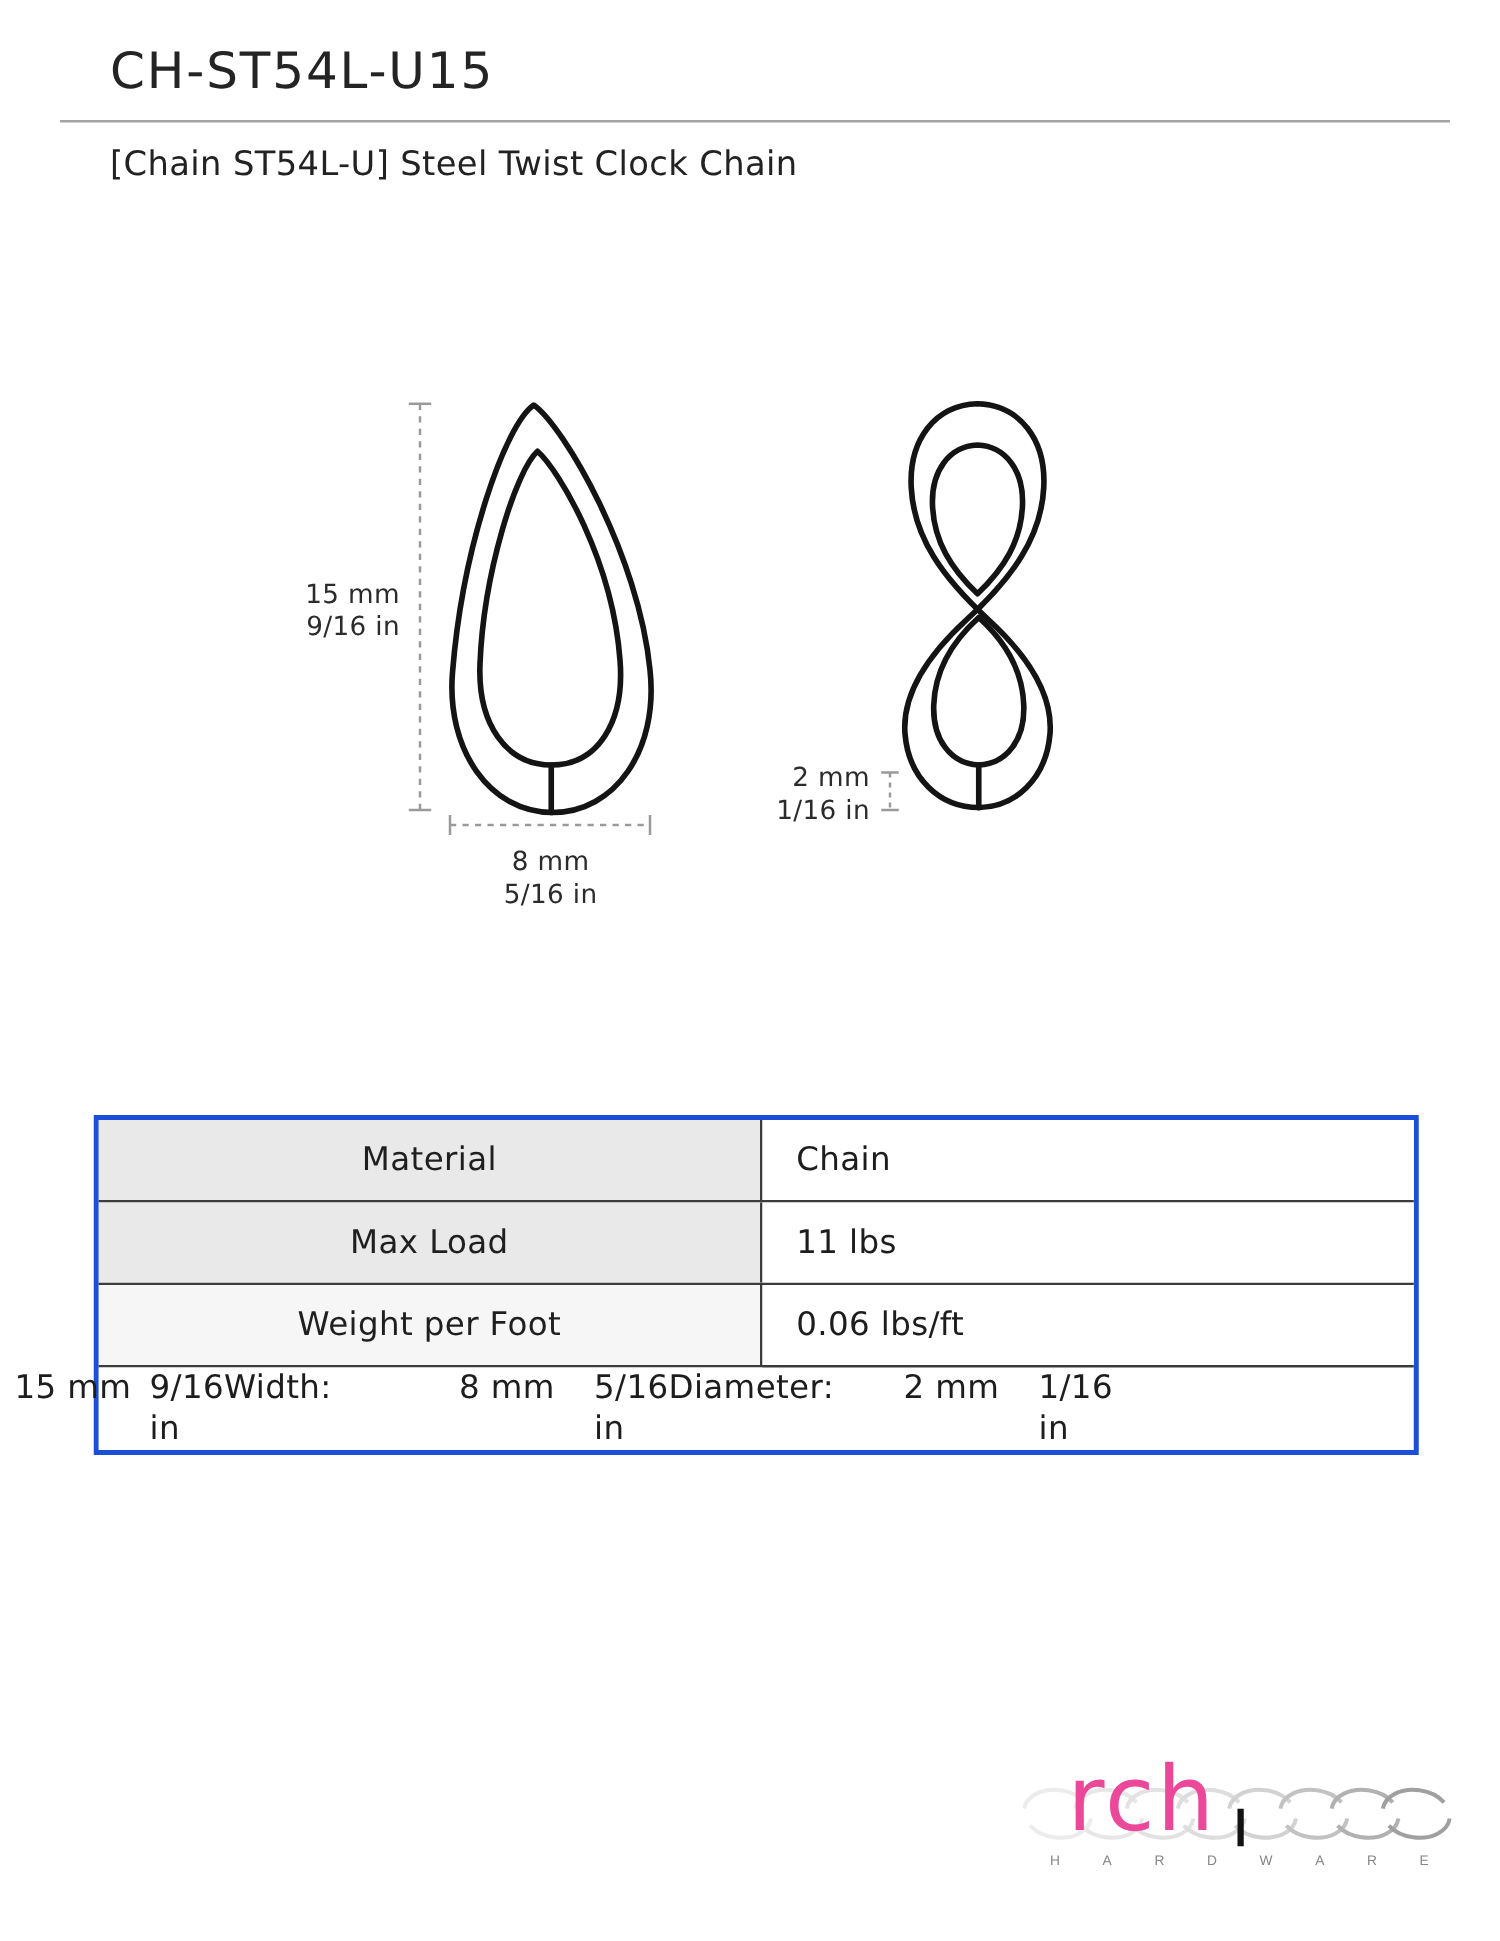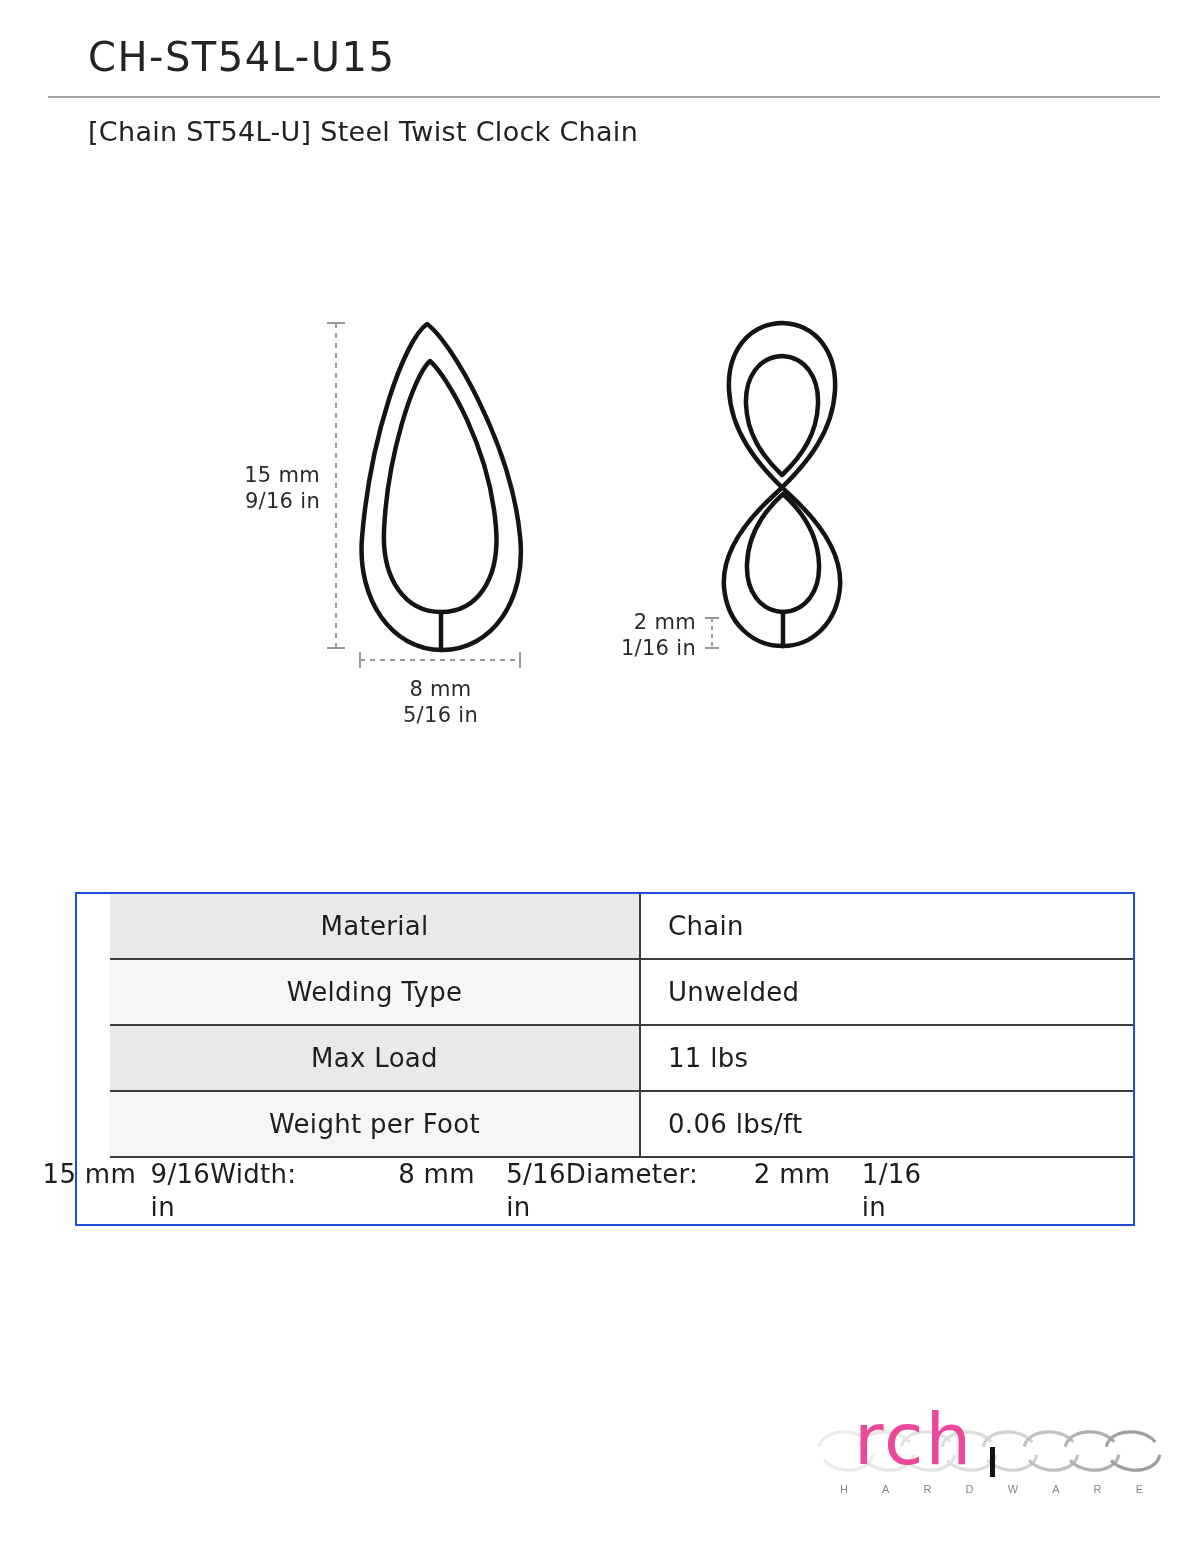--- a/index.html
+++ b/index.html
@@ -24,21 +24,21 @@
   .diagram-svg{position:absolute;left:280px;top:300px;width:600px;height:440px;}
   .dim-label{position:absolute;font-size:21px;line-height:26px;color:#2b2b2b;letter-spacing:0.3px;}
   .dim-label.right{text-align:right;}
   .dim-label.center{text-align:center;}
   .len-label{left:225px;top:462px;width:95px;}
   .wid-label{left:378px;top:676px;width:125px;}
   .dia-label{left:598px;top:609px;width:98px;}
   
   .spec-table{
     position:absolute;left:75px;top:892px;width:1060px;
-    border:2px solid #1d4ed8;box-sizing:border-box;padding-left:33px;
+    border:4px solid #1d4ed8;box-sizing:border-box;
   }
   .srow{display:grid;grid-template-columns:531px 1fr;border-top:2px solid #3c3c3c;}
   .srow:first-child{border-top:none;}
   .cell-label{
     height:64px;display:flex;align-items:center;justify-content:center;
     font-size:26px;color:#1f1f1f;border-right:2px solid #3c3c3c;letter-spacing:0.3px;
   }
   .srow.tall .cell-label{height:132px;}
   .shade-a{background:#e9e9e9;}
   .shade-b{background:#f6f6f6;}
@@ -115,24 +115,20 @@
     <div>2 mm</div>
     <div>1/16 in</div>
   </div>
 
   <div class="spec-table">
     <div class="srow">
       <div class="cell-label shade-a">Material</div>
       <div class="cell-value">Chain</div>
     </div>
     <div class="srow">
-      <div class="cell-label shade-b">Welding Type</div>
-      <div class="cell-value">Unwelded</div>
-    </div>
-    <div class="srow">
       <div class="cell-label shade-a">Max Load</div>
       <div class="cell-value">11 lbs</div>
     </div>
     <div class="srow">
       <div class="cell-label shade-b">Weight per Foot</div>
       <div class="cell-value">0.06 lbs/ft</div>
     </div>
     <div class="srow tall">
       <div class="cell-value">
         <div class="meas-line">

